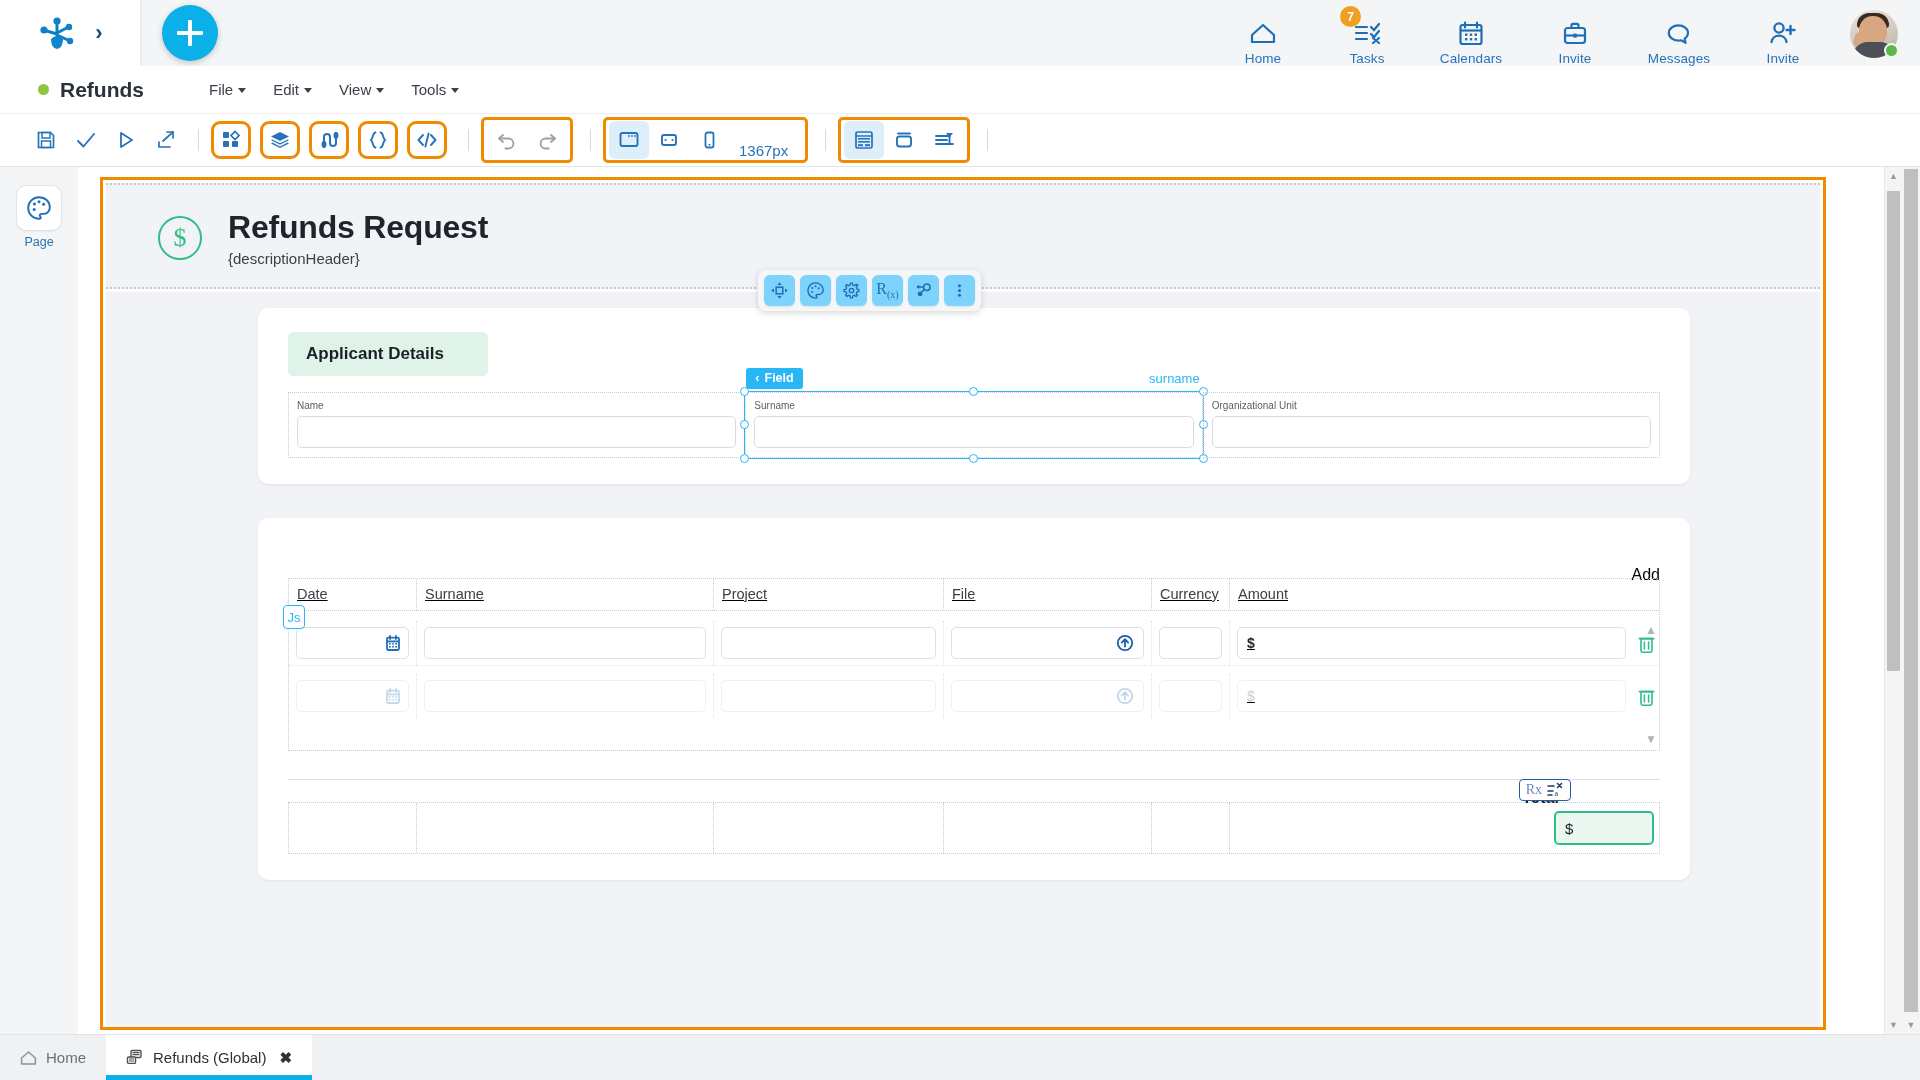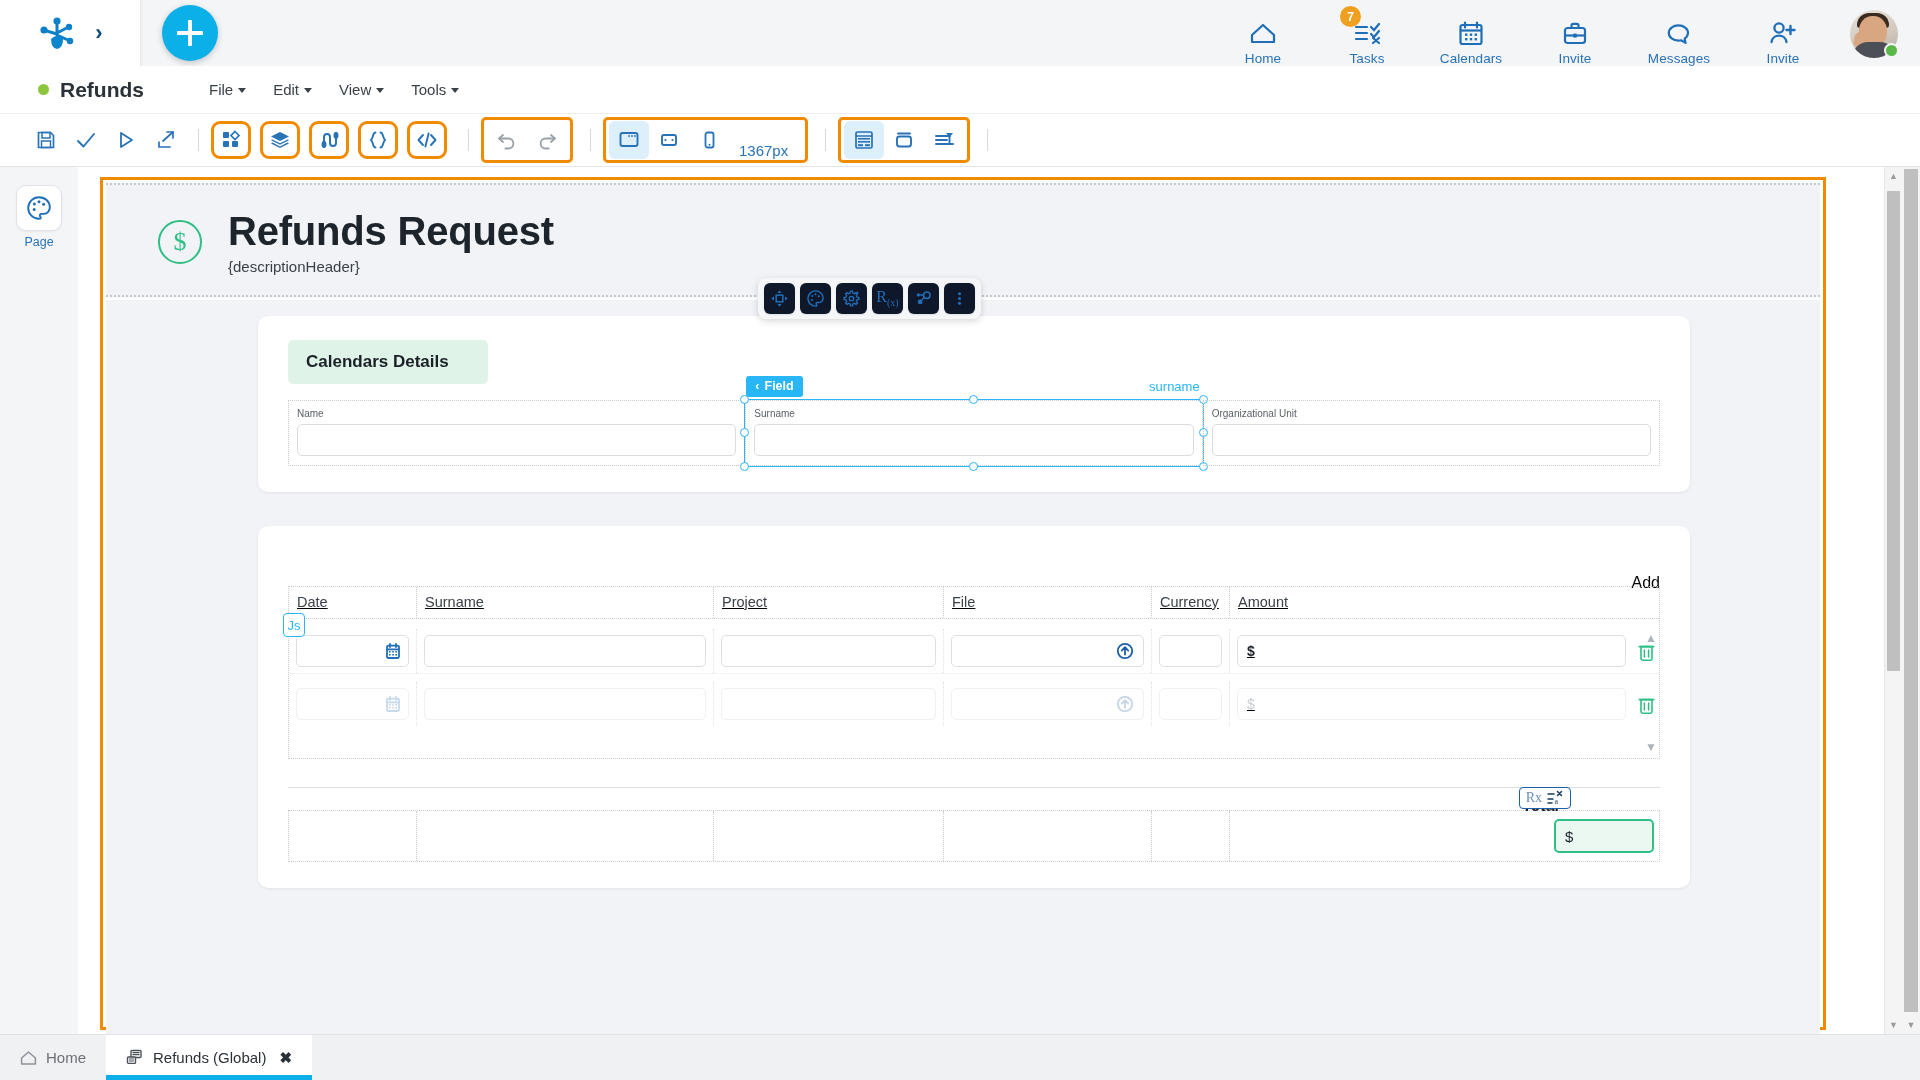--- a/index.html
+++ b/index.html
@@ -151,21 +151,21 @@
     margin: 3px; background: #f1f3f6;
     border-top: 2px dotted #c3c8cf; border-bottom: 2px dotted #c3c8cf;
     padding: 24px 0 20px 52px; display: flex; align-items: center; gap: 26px;
   }
   .dollar-circle {
     width: 44px; height: 44px; border-radius: 50%;
     border: 2.5px solid #2fbf85; color: #2fbf85;
     display:flex; align-items:center; justify-content:center;
     font-size: 26px; font-weight: 500; font-family:"Liberation Serif", serif;
   }
-  .hdr-text h1 { margin:0; font-size: 40px; color: #1e242b; font-weight: 600; letter-spacing:-.2px; }
+  .hdr-text h1 { margin:0; font-size: 32px; color: #1e242b; font-weight: 600; letter-spacing:-.2px; }
   .hdr-text p  { margin: 4px 0 0; font-size: 15px; color: #3a4149; }
 
   .body-area { background: #f1f3f6; margin: 0 3px; padding: 16px 0 0; height: calc(100% - 112px); position: relative; }
 
   .card {
     background: #fff; border-radius: 10px; margin: 0 130px 0 152px;
     box-shadow: 0 1px 3px rgba(0,0,0,.07); padding: 24px 30px 26px;
     position: relative;
   }
   .card + .card { margin-top: 34px; }
@@ -205,21 +205,21 @@
   }
 
   
   .float-tb {
     position: absolute; left: 500px; top: -38px;
     background: #f5f6f8; border-radius: 8px; padding: 5px 6px;
     display: flex; gap: 5px; box-shadow: 0 2px 7px rgba(0,0,0,.16);
     z-index: 40;
   }
   .ft-btn {
-    width: 31px; height: 31px; background:#0f172a; border-radius: 6px;
+    width: 31px; height: 31px; background:#7dd3fc; border-radius: 6px;
     display:flex; align-items:center; justify-content:center; cursor:pointer;
     color:#1f6fb8; box-shadow: 0 1px 2px rgba(0,0,0,.09);
   }
 
   
   .add-link {
     position: absolute; right: 30px; top: 48px;
     color: #000000; font-size: 16px; cursor: pointer;
   }
   .tbl { margin-top: 36px; border: 1px dotted #c7ccd2; position: relative; text-decoration: underline; }
@@ -624,21 +624,21 @@
         <div class="dollar-circle">$</div>
         <div class="hdr-text">
           <h1>Refunds Request</h1>
           <p>{descriptionHeader}</p>
         </div>
       </div>
 
       <div class="body-area">
 
         <div class="card">
-          <span class="sec-chip">Calendars Details</span>
+          <span class="sec-chip">Applicant Details</span>
 
           
           <div class="float-tb">
             <div class="ft-btn">
               <svg width="19" height="19" viewBox="0 0 20 20">
                   <rect x="6.5" y="6.5" width="7" height="7" fill="none" stroke="#1f6fb8" stroke-width="1.6"></rect>
                   <g fill="#1f6fb8">
                     <path d="M10 1.2 l2.2 3 h-4.4 z"></path>
                     <path d="M10 18.8 l2.2 -3 h-4.4 z"></path>
                     <path d="M1.2 10 l3 -2.2 v4.4 z"></path>

